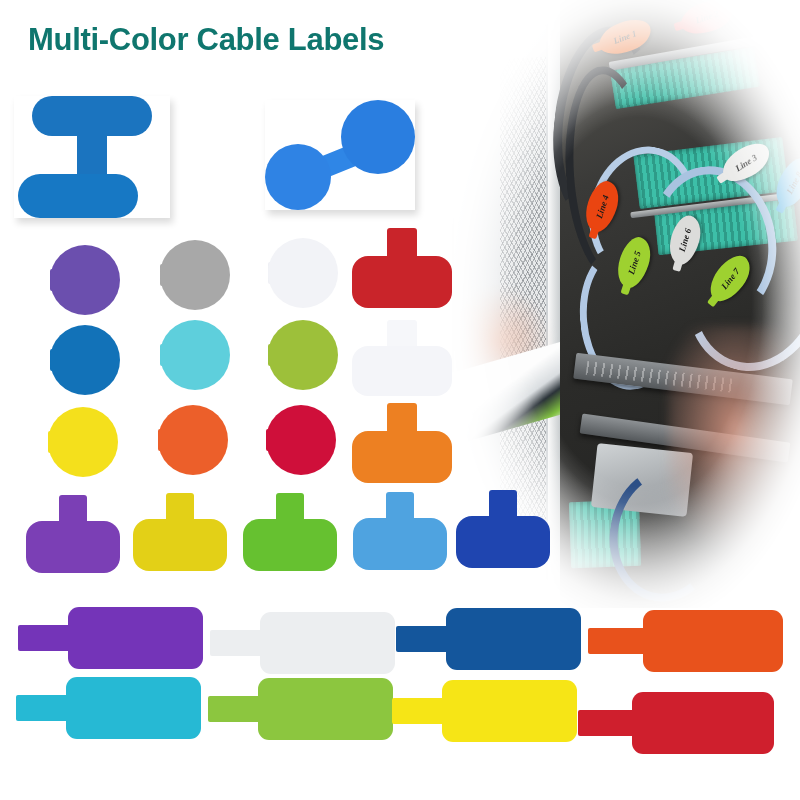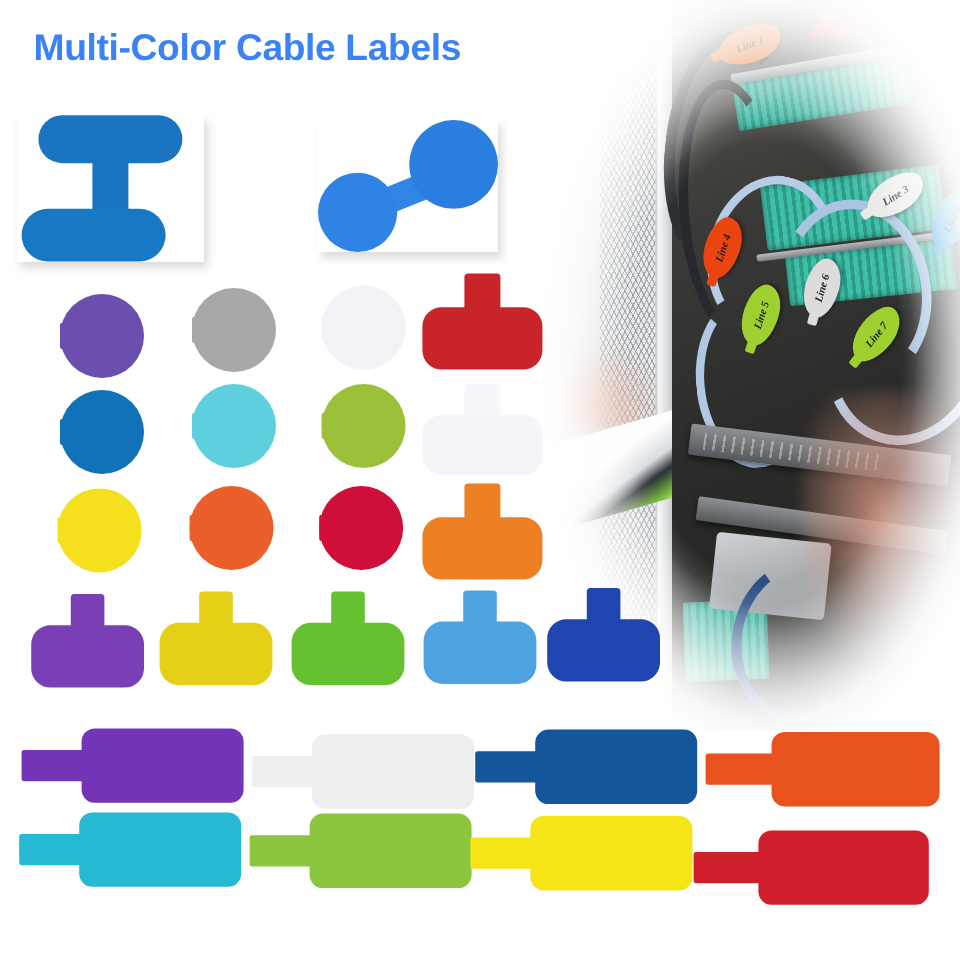--- a/index.html
+++ b/index.html
@@ -8,21 +8,21 @@
     background:#ffffff;
     font-family:"Liberation Sans",sans-serif;
     overflow:hidden;
     position:relative;
   }
   #stage{position:relative;width:800px;height:800px;background:#fff;overflow:hidden;}
 
   
   .title{
     position:absolute;left:28px;top:22px;
-    font-size:31px;font-weight:bold;color:#3b82f6;
+    font-size:31px;font-weight:bold;color:#0f766e;
     letter-spacing:-0.3px;white-space:nowrap;
     font-family:"Liberation Sans",sans-serif;
   }
 
   
   .lollipop{position:absolute;}
   .lollipop .head{
     position:absolute;right:0;top:0;border-radius:50%;
     width:100%;height:100%;
   }

